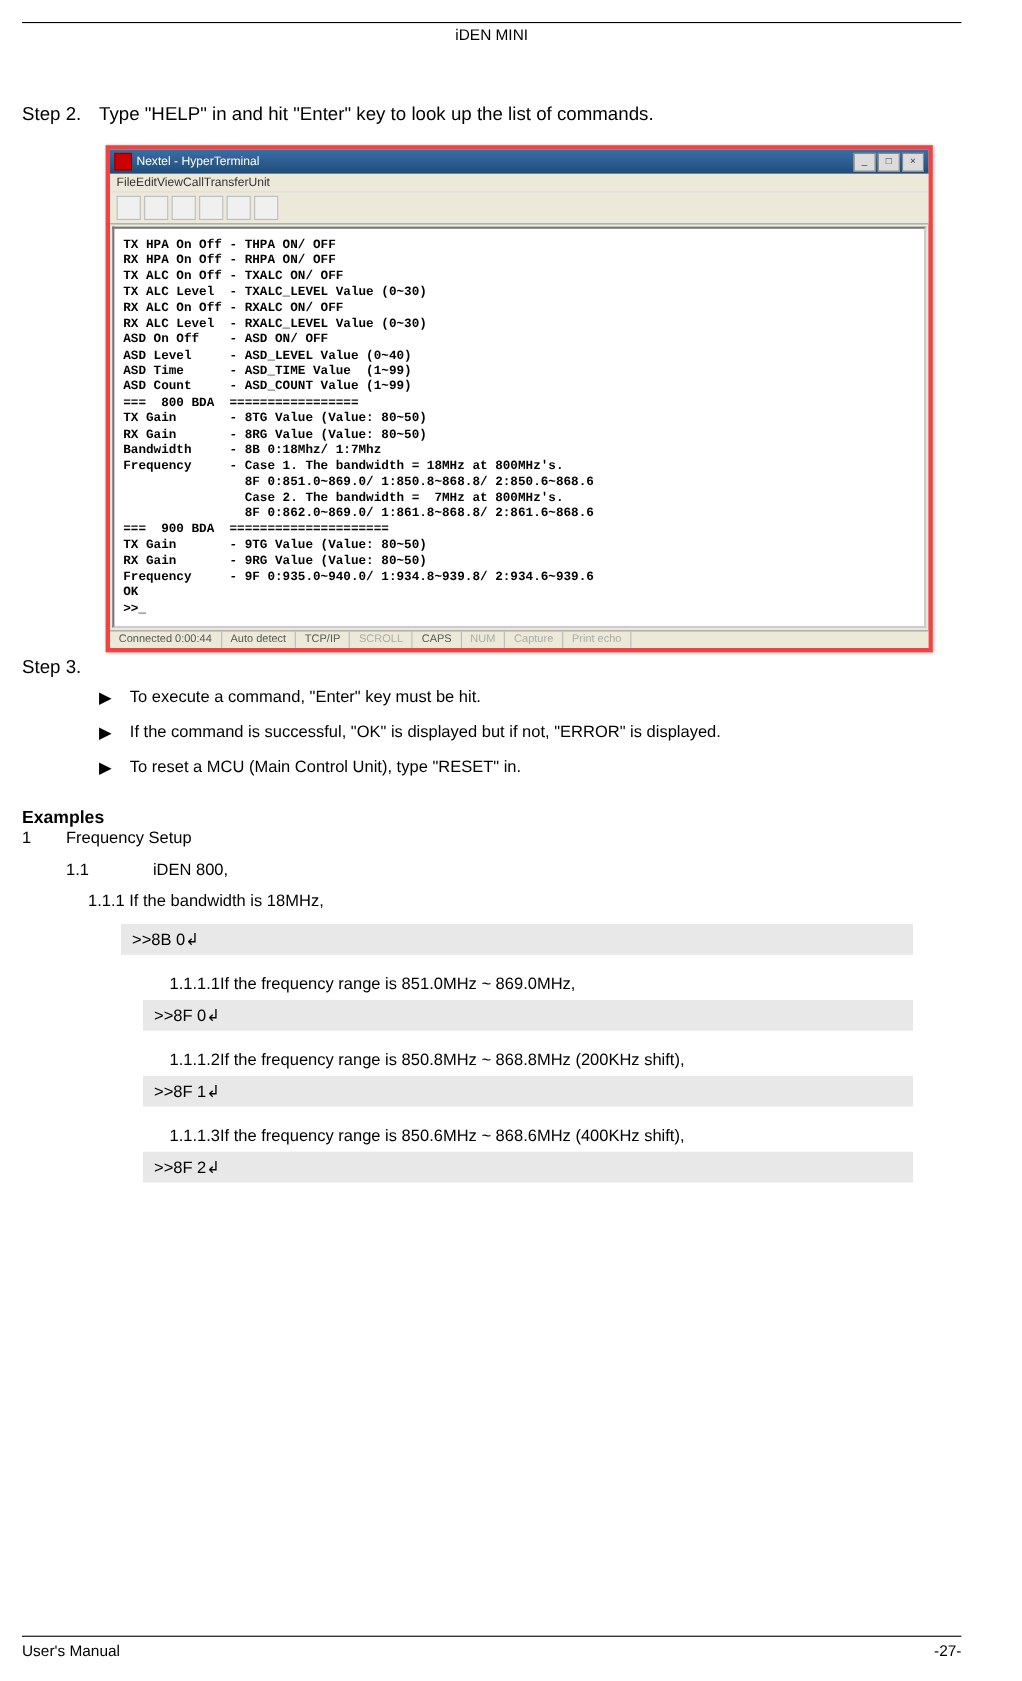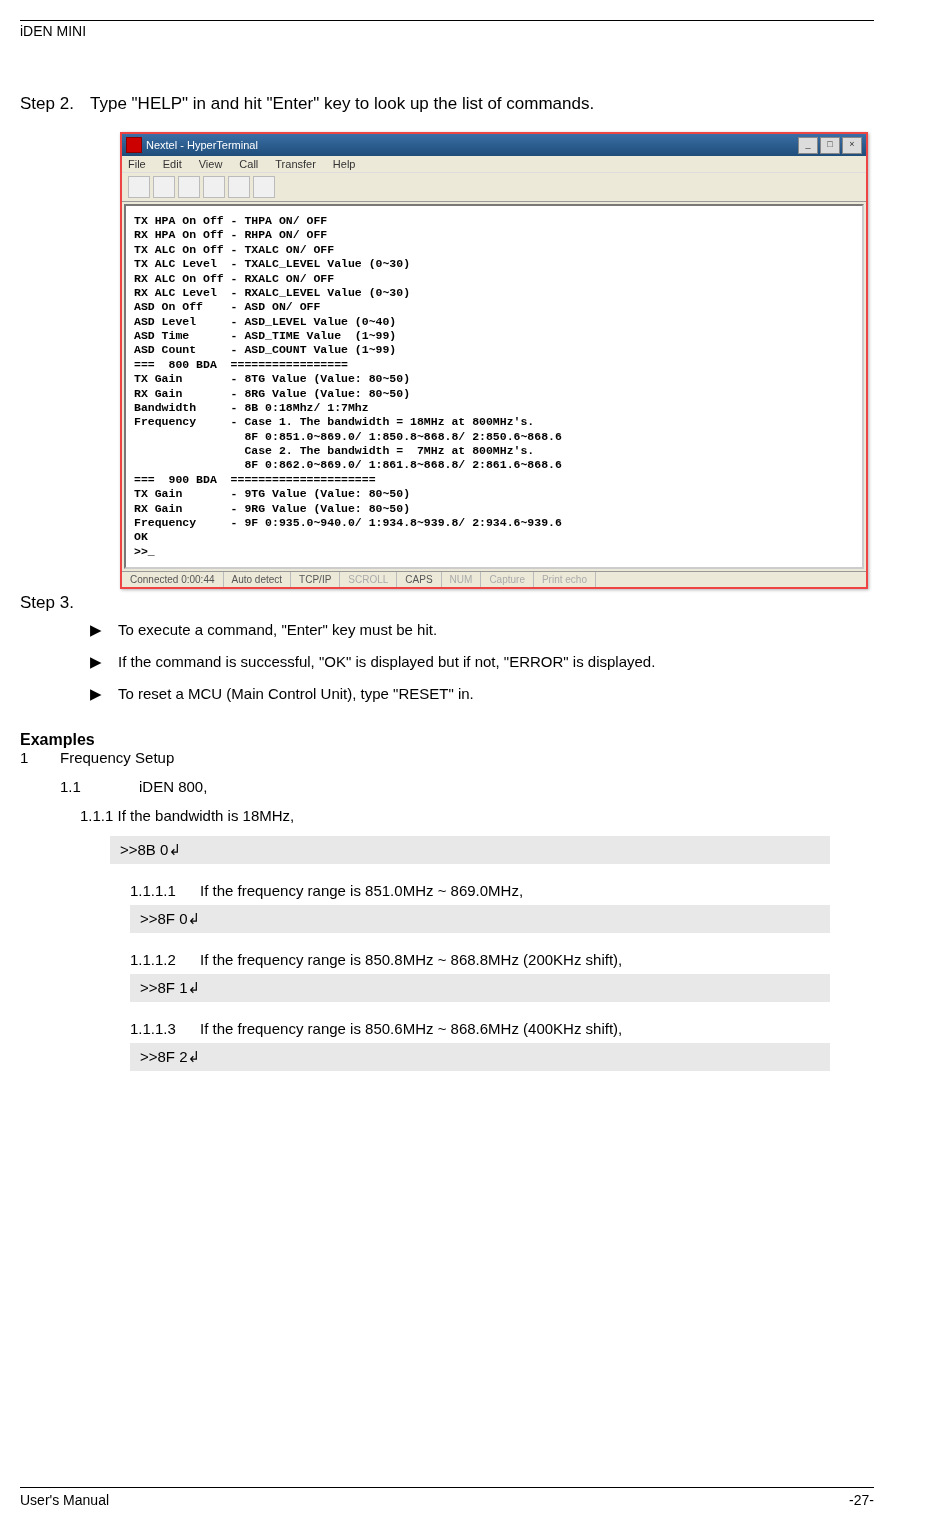--- a/index.html
+++ b/index.html
@@ -17,42 +17,42 @@
     padding: 20px 55px 30px 20px;
     box-sizing: border-box;
     position: relative;
   }
   .top-line {
     border-top: 1.5px solid #000;
     margin-top: 0;
     margin-bottom: 2px;
   }
   .header-text {
-    text-align: left;
+    text-align: center;
     font-size: 14px;
     margin-bottom: 55px;
   }
   .step-line {
     font-size: 17px;
     margin-bottom: 18px;
     display: flex;
   }
   .step-label {
     width: 70px;
     flex-shrink: 0;
   }
   .step-content {
     flex: 1;
   }
 
   
   .ht-window {
     width: 744px;
-    margin-left: 100px;
-    border: 2px solid #ef4444;
+    margin-left: 76px;
+    border: 4px solid #ef4444;
     background: #ece9d8;
     box-shadow: 1px 1px 3px rgba(0,0,0,0.3);
     font-family: Tahoma, Arial, sans-serif;
     font-size: 11px;
   }
   .ht-titlebar {
     height: 22px;
     background: linear-gradient(to bottom, #3a6ea5, #1f4d7a);
     color: #fff;
     display: flex;
@@ -81,21 +81,21 @@
     background: #dcdcdc;
     border: 1px solid #888;
     font-size: 9px;
     text-align: center;
     line-height: 13px;
     color: #333;
   }
   .ht-menubar {
     padding: 2px 6px;
     display: flex;
-    gap: 17px;
+    gap: 0;
     color: #333;
     background: #ece9d8;
     font-size: 11px;
   }
   .ht-toolbar {
     padding: 3px 6px;
     background: #ece9d8;
     border-top: 1px solid #ddd;
     border-bottom: 1px solid #999;
     display: flex;
@@ -169,21 +169,21 @@
   .num-row {
     display: flex;
     margin-bottom: 12px;
     font-size: 15px;
   }
   .num1 { width: 40px; }
   .num-row.indent1 { margin-left: 40px; gap: 29px; }
   .num2 { width: 50px; }
   .num-row.indent2 { margin-left: 60px; }
   .sub-row { margin-left: 110px; display: flex; margin-bottom: 2px; margin-top: 18px; font-size: 15px; }
-  .sub-num { width: 70px; }
+  .sub-num { width: 70px; text-align: right; }
   .cmd-box.sub { margin-left: 110px; width: 700px; }
 
   .footer {
     position: absolute;
     bottom: 20px;
     left: 20px;
     right: 55px;
     border-top: 1.5px solid #000;
     padding-top: 4px;
     display: flex;
@@ -214,21 +214,21 @@
         <div class="ht-winbtn">□</div>
         <div class="ht-winbtn">×</div>
       </div>
     </div>
     <div class="ht-menubar">
       <span>File</span>
       <span>Edit</span>
       <span>View</span>
       <span>Call</span>
       <span>Transfer</span>
-      <span>Help</span>
+      <span>Unit</span>
     </div>
     <div class="ht-toolbar">
       <div class="ht-toolbtn"></div>
       <div class="ht-toolbtn"></div>
       <div class="ht-toolbtn"></div>
       <div class="ht-toolbtn"></div>
       <div class="ht-toolbtn"></div>
       <div class="ht-toolbtn"></div>
     </div>
     <div class="ht-terminal">TX HPA On Off - THPA ON/ OFF

